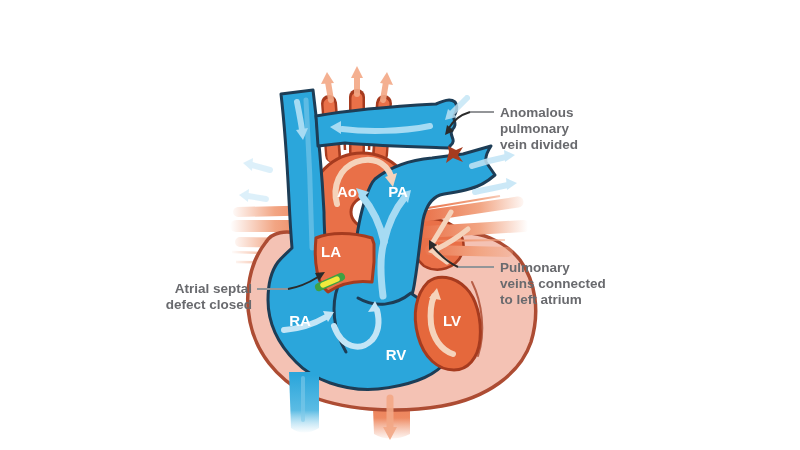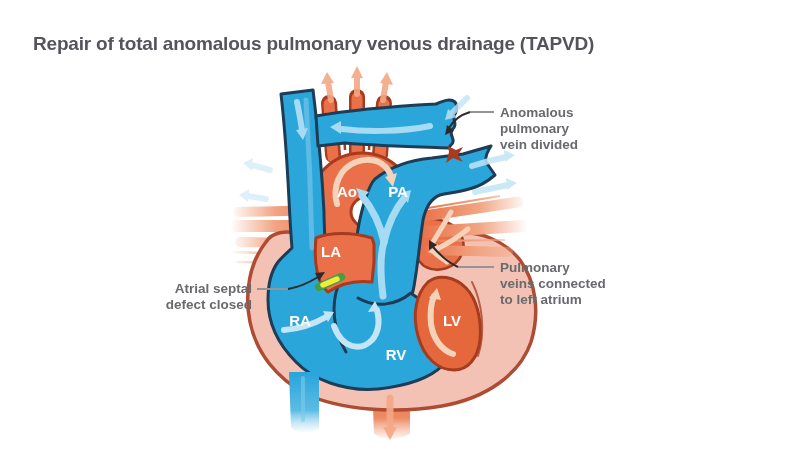--- a/index.html
+++ b/index.html
@@ -237,14 +237,13 @@
       <g class="leader-k">
         <path d="M458,267 C449,263 440,255 433,247"></path>
         <polygon points="429,240 429,250 437,245"></polygon>
       </g>
       <text class="ann" x="500" y="272">Pulmonary</text>
       <text class="ann" x="500" y="288">veins connected</text>
       <text class="ann" x="500" y="304">to left atrium</text>
     </g>
   </svg>
 
-  <div class="title">Repair of total anomalous pulmonary venous drainage (TAPVD)</div>
 </div>
 
 </body></html>

